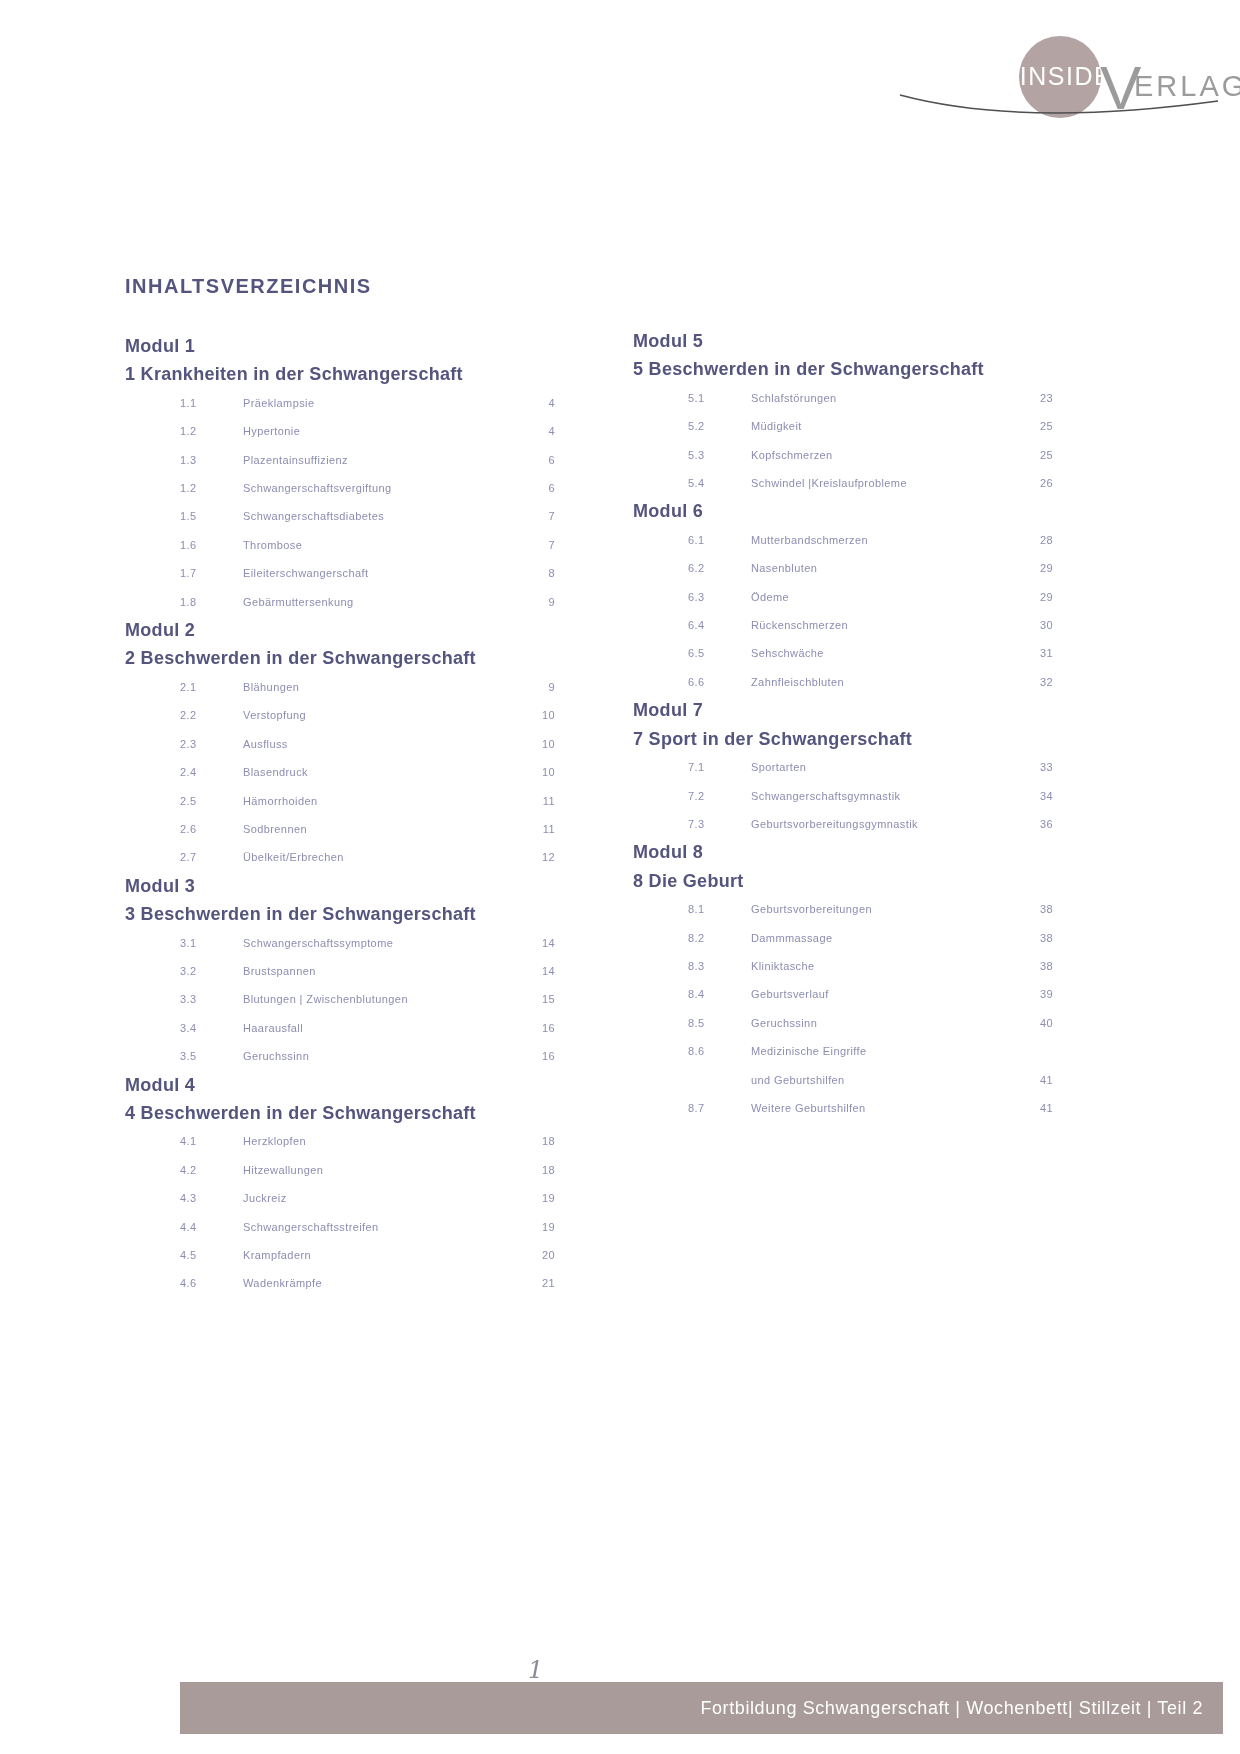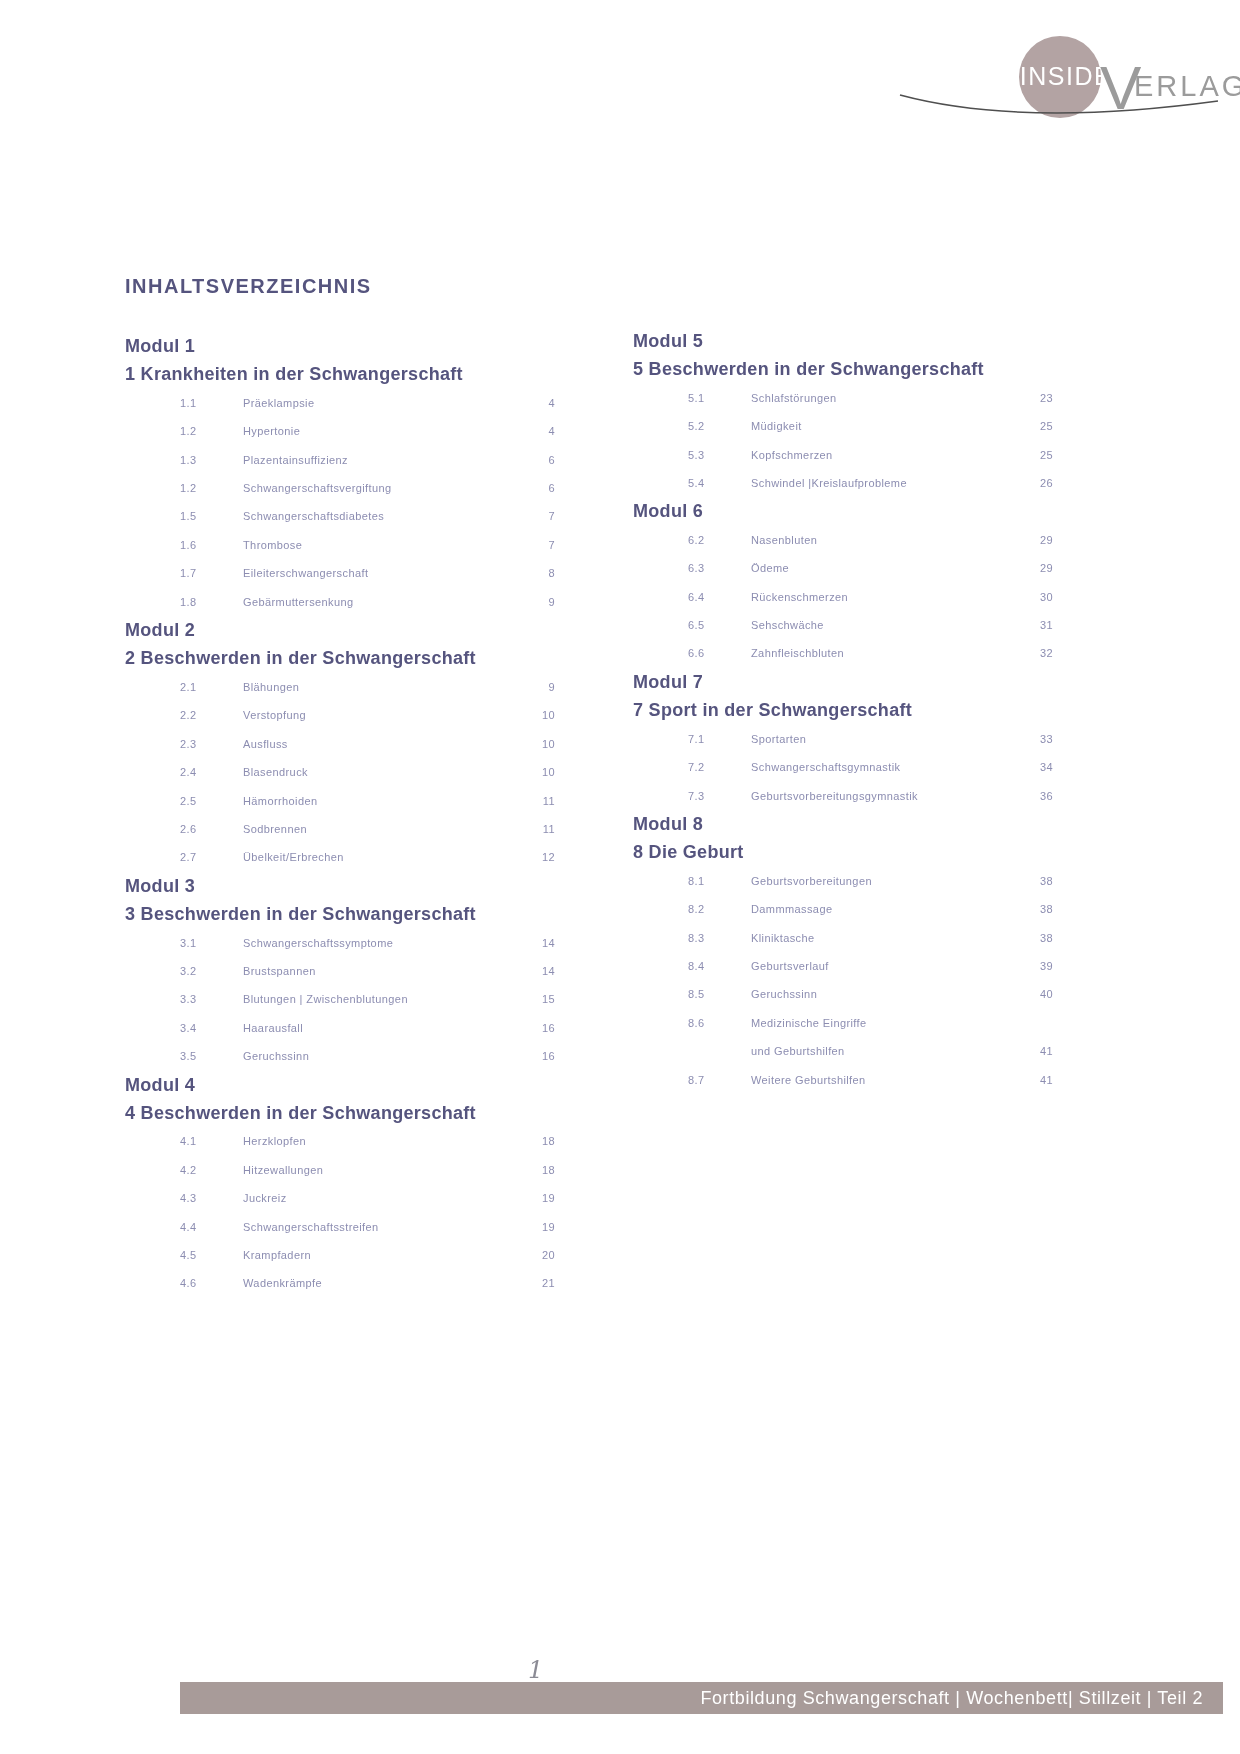--- a/index.html
+++ b/index.html
@@ -53,21 +53,21 @@
 
   
   .pageno{
     position:absolute;left:528px;top:1656px;
     font-family:"DejaVu Serif", serif;font-style:italic;
     font-size:24px;color:#8b8b95;
   }
 
   
   .footer-bar{
-    position:absolute;left:180px;top:1682px;width:1043px;height:32px;
+    position:absolute;left:180px;top:1682px;width:1043px;height:52px;
     background:var(--footer-bar);
     display:flex;align-items:center;justify-content:flex-end;
     padding-right:20px;box-sizing:border-box;
   }
   .footer-text{
     color:#ffffff;font-size:18px;letter-spacing:0.6px;font-weight:300;
   }
 </style>
 </head>
 <body>
@@ -255,20 +255,25 @@
         </div>
         <div class="row">
           <span class="num">5.4</span>
           <span class="label">Schwindel |Kreislaufprobleme</span>
           <span class="pg">26</span>
         </div>
       </div>
       <div class="module">
         <div class="module-label">Modul 6</div>
         <div class="row">
+          <span class="num">6.1</span>
+          <span class="label">Mutterbandschmerzen</span>
+          <span class="pg">28</span>
+        </div>
+        <div class="row">
           <span class="num">6.2</span>
           <span class="label">Nasenbluten</span>
           <span class="pg">29</span>
         </div>
         <div class="row">
           <span class="num">6.3</span>
           <span class="label">Ödeme</span>
           <span class="pg">29</span>
         </div>
         <div class="row">

